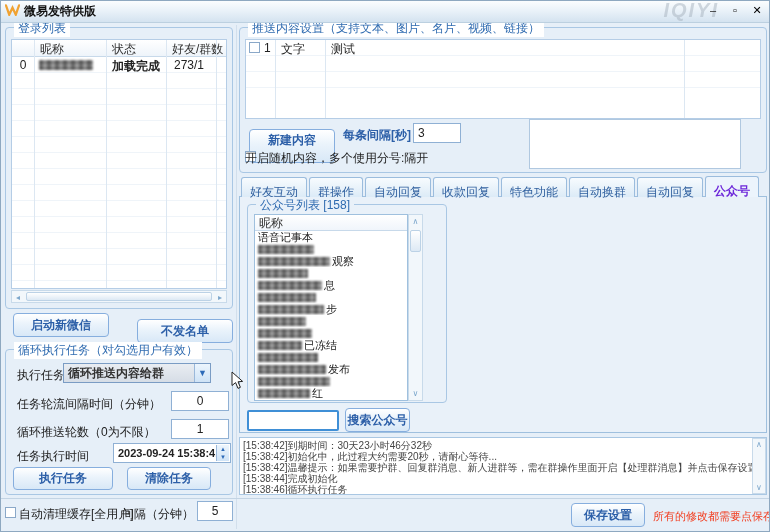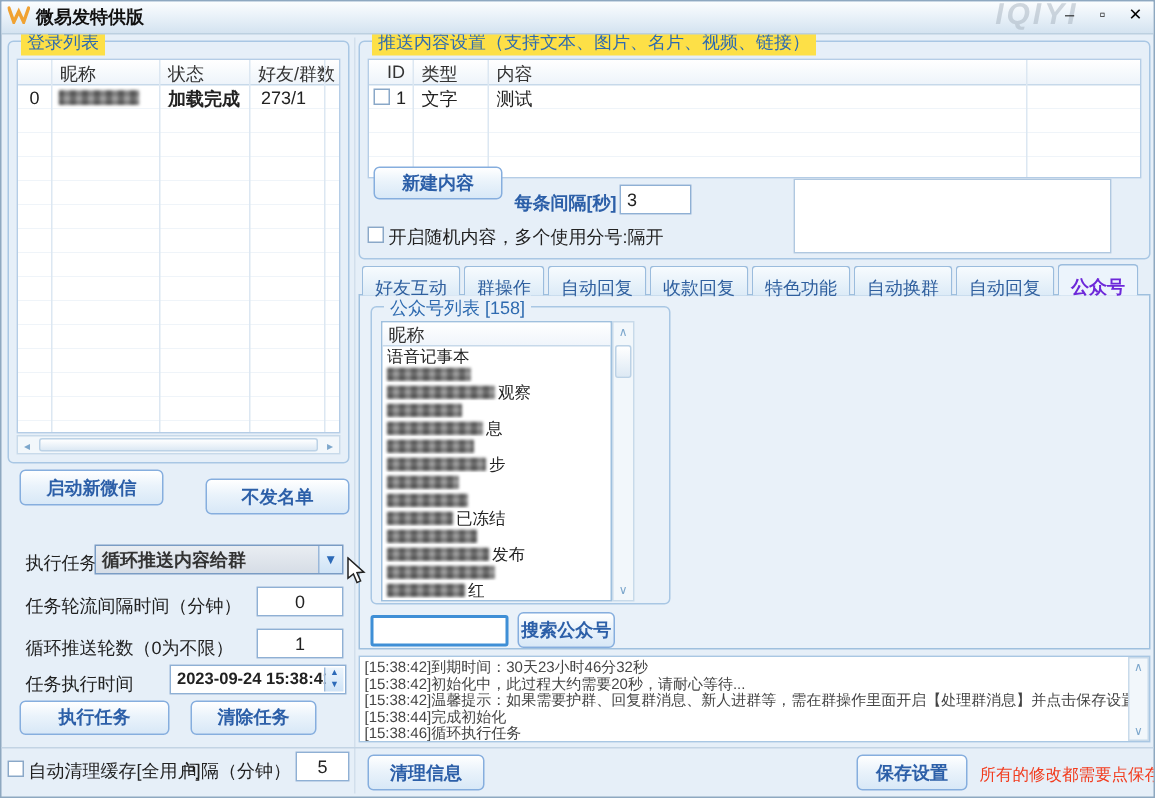--- a/index.html
+++ b/index.html
@@ -13,21 +13,21 @@
     background:linear-gradient(#fbfdfe,#eaf2f9 45%,#d4e3f0); border-bottom:1px solid #bcd0e0;
     display:flex; align-items:center; z-index:30; }
   .title-text { font-weight:bold; color:#111; margin-left:4px; }
   .win-btns { position:absolute; right:4px; top:2px; display:flex; gap:6px; z-index:32; }
   .win-btn { width:16px; height:16px; text-align:center; line-height:15px; font-size:11px; color:#222; cursor:default; }
   .watermark { position:absolute; right:50px; top:-2px; font-size:20px; font-weight:bold; font-style:italic;
     color:rgba(165,178,190,0.5); letter-spacing:2px; z-index:31; }
 
   
   .gbox { position:absolute; border:1px solid #a9c7e4; border-radius:4px; }
-  .legend { position:absolute; top:-8px; left:8px; background:#fde047; padding:0 4px;
+  .legend { position:absolute; top:-8px; left:8px; background:#ffffff; padding:0 4px;
     color:#2f6bb0; white-space:nowrap; z-index:2; }
   .btn { position:absolute; border:1px solid #86aede; border-radius:4px; text-align:center;
     background:linear-gradient(#ffffff,#eaf3fb 45%,#d8e8f7); color:#2c5fa8; font-weight:bold;
     font-size:12px; }
   .inp { position:absolute; background:#fff; border:1px solid #8fb0d4; font-size:12px;
     color:#222; }
   .lbl { position:absolute; white-space:nowrap; color:#222; }
   .chk { position:absolute; width:11px; height:11px; background:#fff; border:1px solid #8aa8c8; }
   .vline { position:absolute; top:0; bottom:0; width:1px; background:#dce7f2; }
   .blur-blob { background:
@@ -136,22 +136,25 @@
 
   <div class="sb" style="left:10px;top:289px;width:216px;height:13px">
     <span class="sb-arrow" style="left:0;width:12px;top:2px">◂</span>
     <span class="sb-arrow" style="right:0;left:auto;width:12px;top:2px">▸</span>
     <div class="sb-thumb" style="left:14px;top:1px;width:186px;height:9px"></div>
   </div>
 
   <div class="btn" style="left:12px;top:312px;width:96px;height:24px;line-height:22px">启动新微信</div>
   <div class="btn" style="left:136px;top:318px;width:96px;height:24px;line-height:22px">不发名单</div>
 
+  <div class="gbox" style="left:4px;top:348px;width:228px;height:146px">
+    <span class="legend">循环执行任务（对勾选用户有效）</span>
+  </div>
   <span class="lbl" style="left:16px;top:366px">执行任务</span>
-  <div class="dropdown" style="left:62px;top:362px;width:166px;height:20px;line-height:18px;padding-left:4px">
+  <div class="dropdown" style="left:62px;top:362px;width:148px;height:20px;line-height:18px;padding-left:4px">
     <span>循环推送内容给群</span>
     <span class="dd-arrow">▼</span>
   </div>
   <span class="lbl" style="left:16px;top:395px">任务轮流间隔时间（分钟）</span>
   <div class="inp" style="left:170px;top:390px;width:58px;height:20px;line-height:18px;text-align:center">0</div>
   <span class="lbl" style="left:16px;top:423px">循环推送轮数（0为不限）</span>
   <div class="inp" style="left:170px;top:418px;width:58px;height:20px;line-height:18px;text-align:center">1</div>
   <span class="lbl" style="left:16px;top:447px">任务执行时间</span>
   <div class="inp" style="left:112px;top:442px;width:118px;height:20px;line-height:18px;padding-left:4px;font-size:11px;font-weight:bold">
     <span>2023-09-24 15:38:41</span>
@@ -162,42 +165,37 @@
 
   <span class="chk" style="left:4px;top:506px"></span>
   <span class="lbl" style="left:18px;top:505px">自动清理缓存[全用户]</span>
   <span class="lbl" style="left:121px;top:505px">间隔（分钟）</span>
   <div class="inp" style="left:196px;top:500px;width:36px;height:20px;line-height:18px;text-align:center">5</div>
 
   <div class="gbox" style="left:238px;top:26px;width:528px;height:146px">
     <span class="legend">推送内容设置（支持文本、图片、名片、视频、链接）</span>
   </div>
   <div class="table" style="left:244px;top:38px;width:516px;height:80px">
-    <div class="thead">
-      <span class="th" style="left:12px">ID</span>
-      <span class="th" style="left:35px">类型</span>
-      <span class="th" style="left:85px">内容</span>
-    </div>
     <div class="tbody" style="height:63px" id="content-body">
         <div class="lrow">
           <span class="chk" style="left:3px;top:2px;position:absolute"></span>
           <span class="lcell" style="left:18px">1</span>
           <span class="lcell" style="left:35px">文字</span>
           <span class="lcell" style="left:85px">测试</span>
         </div>
       </div>
     <div class="vline" style="left:29px"></div>
     <div class="vline" style="left:79px"></div>
     <div class="vline" style="left:438px"></div>
   </div>
-  <div class="btn" style="left:248px;top:110px;width:86px;height:22px;line-height:20px">新建内容</div>
+  <div class="btn" style="left:248px;top:128px;width:86px;height:34px;line-height:20px">新建内容</div>
   <span class="lbl" style="left:342px;top:126px;font-weight:bold;color:#2c5fa8">每条间隔[秒]</span>
   <div class="inp" style="left:412px;top:122px;width:48px;height:20px;line-height:18px;padding-left:4px">3</div>
   <span class="chk" style="left:244px;top:150px"></span>
-  <span class="lbl" style="left:258px;top:149px">开启随机内容，多个使用分号:隔开</span>
+  <span class="lbl" style="left:244px;top:149px">开启随机内容，多个使用分号:隔开</span>
   <div class="inp" style="left:528px;top:118px;width:212px;height:50px;border-color:#b0c8e0"></div>
 
   <div class="panel"></div>
   <div class="tabs" id="tabstrip">
       <span class="tab">好友互动</span>
       <span class="tab">群操作</span>
       <span class="tab">自动回复</span>
       <span class="tab">收款回复</span>
       <span class="tab">特色功能</span>
       <span class="tab">自动换群</span>
@@ -276,21 +274,20 @@
         <div class="log-line">[15:38:42]温馨提示：如果需要护群、回复群消息、新人进群等，需在群操作里面开启【处理群消息】并点击保存设置</div>
         <div class="log-line">[15:38:44]完成初始化</div>
         <div class="log-line">[15:38:46]循环执行任务</div>
       </div>
   </div>
   <div class="sb" style="left:751px;top:437px;width:14px;height:56px;z-index:5">
     <span class="sb-arrow" style="top:1px">∧</span>
     <span class="sb-arrow" style="bottom:1px">∨</span>
   </div>
 
-  <div class="btn" style="left:244px;top:502px;width:78px;height:24px;line-height:22px">清理信息</div>
   <div class="btn" style="left:570px;top:502px;width:74px;height:24px;line-height:22px">保存设置</div>
   <span class="red-hint">所有的修改都需要点保存</span>
 
   <div id="cursor">
     <svg width="13" height="19" viewBox="0 0 13 19">
       <path d="M1,1 L1,14.5 L4.6,11.6 L7,17.4 L9.4,16.3 L7,10.8 L11.6,10.4 Z" fill="#ffffff" stroke="#222" stroke-width="1"></path>
     </svg>
   </div>
 </div>
 

